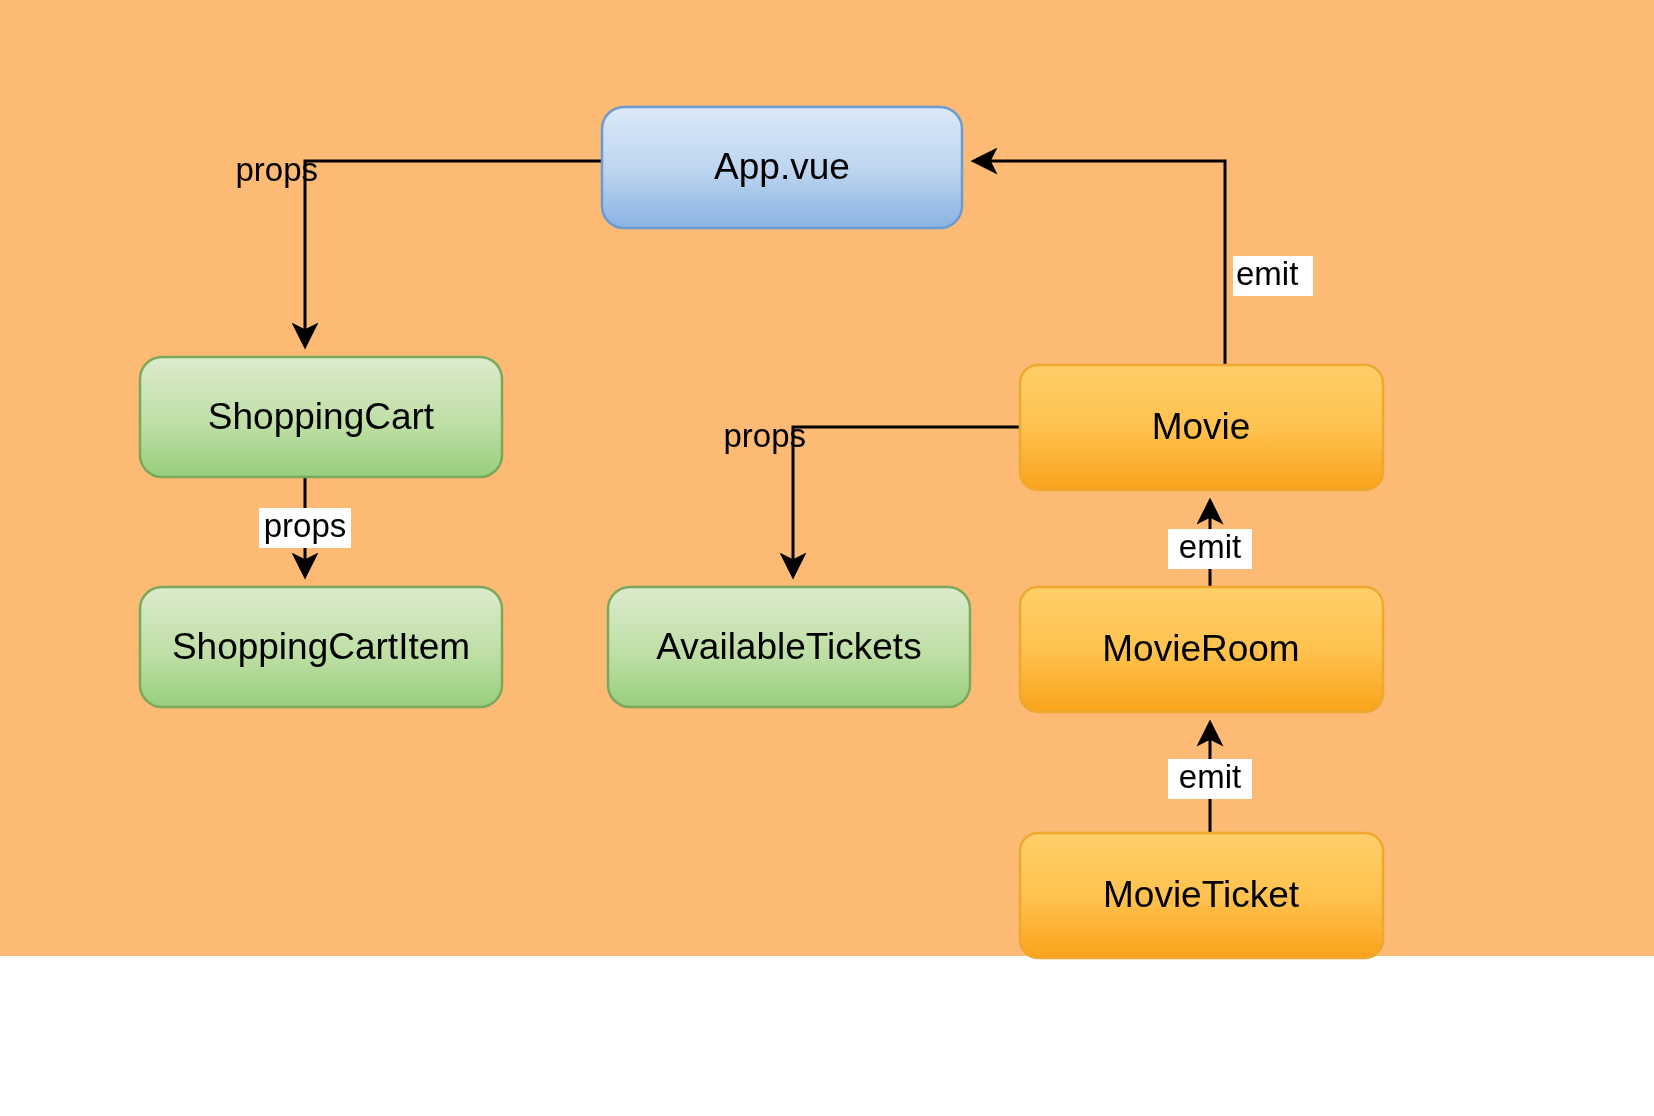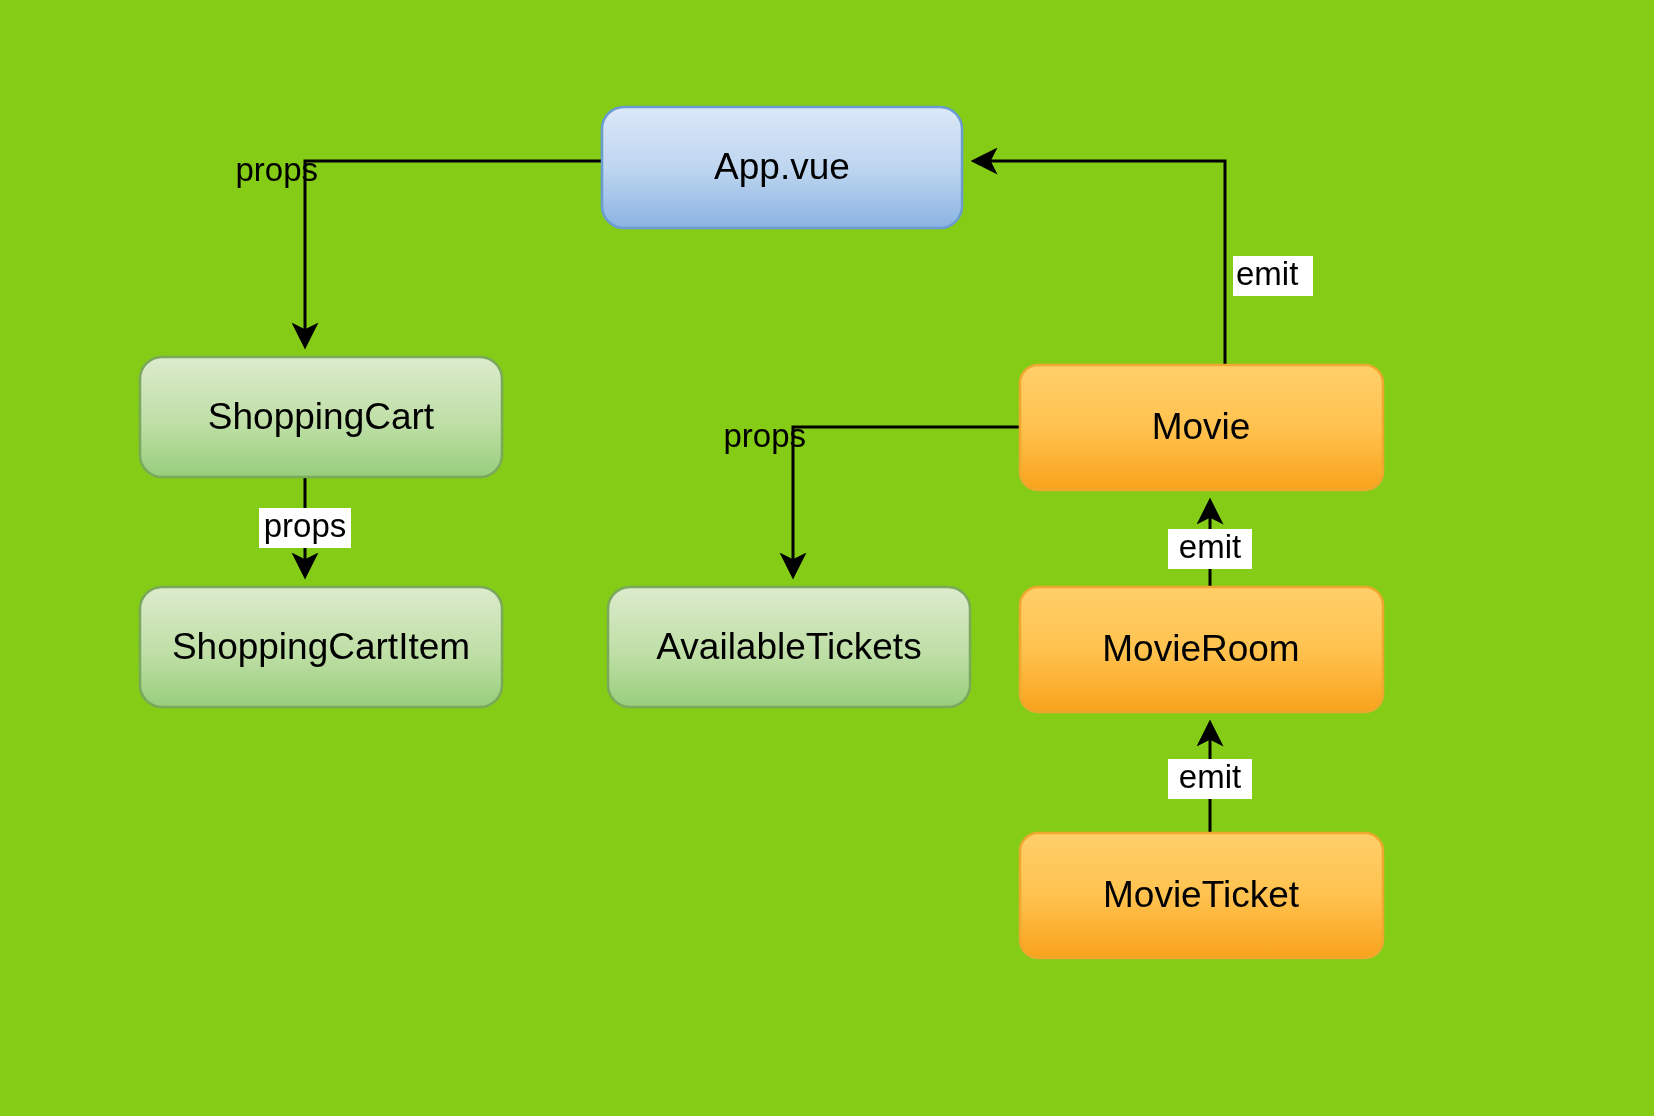--- a/index.html
+++ b/index.html
@@ -9,22 +9,22 @@
   }
   body {
     width: 1654px;
     height: 1116px;
     font-family: "Liberation Sans", sans-serif;
     overflow: hidden;
   }
   #diagram-root {
     position: relative;
     width: 1654px;
-    height: 1116px;
-    background: #84cc16;
+    height: 956px;
+    background: #fdba74;
   }
   svg.diagram {
     display: block;
     width: 1654px;
     height: 1116px;
   }
   .node-label {
     font-family: "Liberation Sans", sans-serif;
     font-size: 37px;
     fill: #000000;

